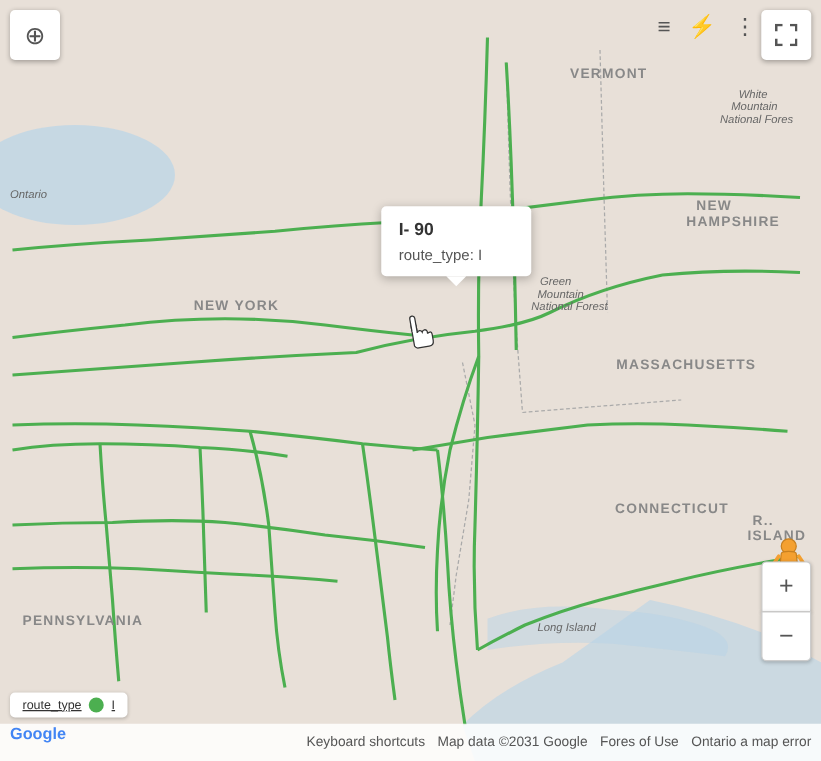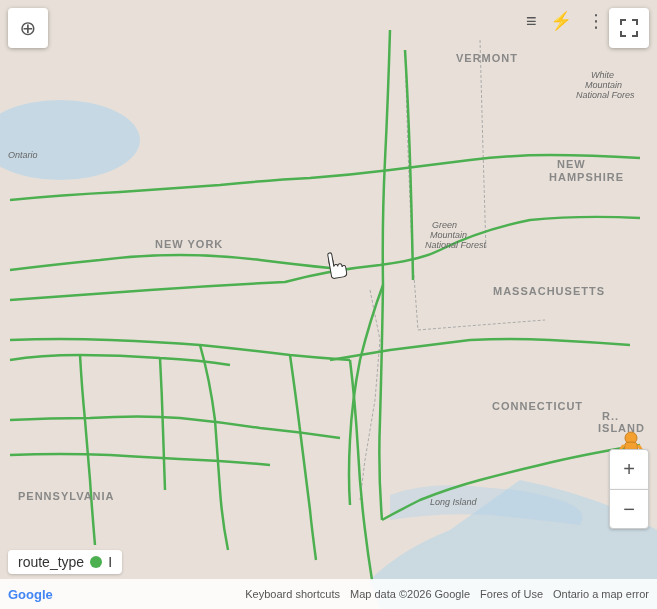--- a/index.html
+++ b/index.html
@@ -138,21 +138,20 @@
       cursor: pointer;
     }
 
     
     #bottom-bar {
       position: absolute;
       bottom: 0; left: 0; right: 0;
       height: 30px;
       background: rgba(255,255,255,0.85);
       display: flex;
-      align-items: center;
       justify-content: space-between;
       padding: 0 8px;
       z-index: 10;
       font-size: 11px;
       color: #555;
     }
 
     #google-logo {
       font-size: 13px;
       color: #4285f4;
@@ -173,22 +172,23 @@
     
     #legend {
       position: absolute;
       bottom: 35px; left: 8px;
       background: white;
       padding: 4px 10px;
       border-radius: 4px;
       box-shadow: 0 1px 3px rgba(0,0,0,0.2);
       display: flex; align-items: center; gap: 6px;
       z-index: 10;
-      font-size: 14px;
+      font-size: 10px;
       color: #333;
+      text-decoration: underline;
     }
 
     .legend-dot {
       width: 12px; height: 12px;
       border-radius: 50%;
       background: #4caf50;
       display: inline-block;
     }
 
     
@@ -297,20 +297,27 @@
 
   <button id="fullscreen-btn">
     <svg width="18" height="18" viewBox="0 0 18 18" fill="none" stroke="#555" stroke-width="2">
       <polyline points="1,6 1,1 6,1"></polyline>
       <polyline points="12,1 17,1 17,6"></polyline>
       <polyline points="17,12 17,17 12,17"></polyline>
       <polyline points="6,17 1,17 1,12"></polyline>
     </svg>
   </button>
 
+  <div id="route-tooltip">
+    <div class="tooltip-title">I- 90</div>
+    <div class="tooltip-detail">
+      <span>route_type:</span>
+      <span>I</span>
+    </div>
+  </div>
 
   <div id="cursor" style="position:absolute;top:248px;left:322px;z-index:25;pointer-events:none;">
     <svg width="28" height="32" viewBox="0 0 28 32" fill="none">
 
       <path d="M8,28 L8,12 Q8,10 10,10 Q12,10 12,12 L12,18 Q12.5,16.5 14,16.5 Q15.5,16.5 16,18 Q16.5,16.5 18,16.5 Q19.5,16.5 20,18 L20,20 Q20.5,19 22,19 Q23.5,19 23.5,21 L23.5,26 Q23.5,30 19.5,30 L11,30 Q9,30 8,28 Z" fill="white" stroke="#333" stroke-width="1"></path>
       <path d="M8,16 L8,6 Q8,4 10,4 Q12,4 12,6 L12,18" fill="white" stroke="#333" stroke-width="1"></path>
     </svg>
   </div>
 
   <div id="streetview-btn">
@@ -336,19 +343,19 @@
   <div id="legend">
     <span>route_type</span>
     <span class="legend-dot" style="background: rgb(76, 175, 80);"></span>
     <span>I</span>
   </div>
 
   <div id="bottom-bar">
     <span id="google-logo">Google</span>
     <div class="bottom-links">
       <span class="bottom-link">Keyboard shortcuts</span>
-      <span class="bottom-link">Map data ©2026 Google</span>
+      <span class="bottom-link">Map data ©2031 Google</span>
       <span class="bottom-link">Fores of Use</span>
       <span class="bottom-link">Ontario a map error</span>
     </div>
   </div>
 
 </div>
 
 </body></html>

